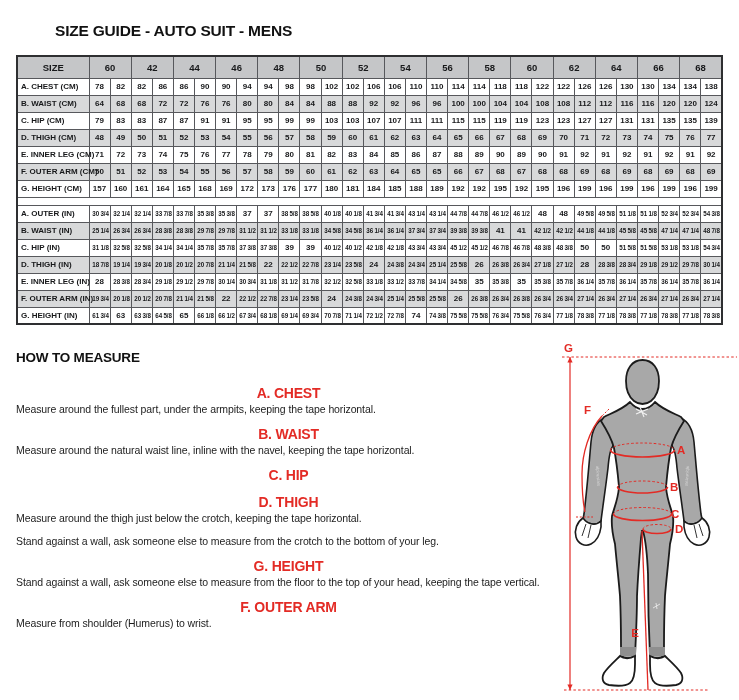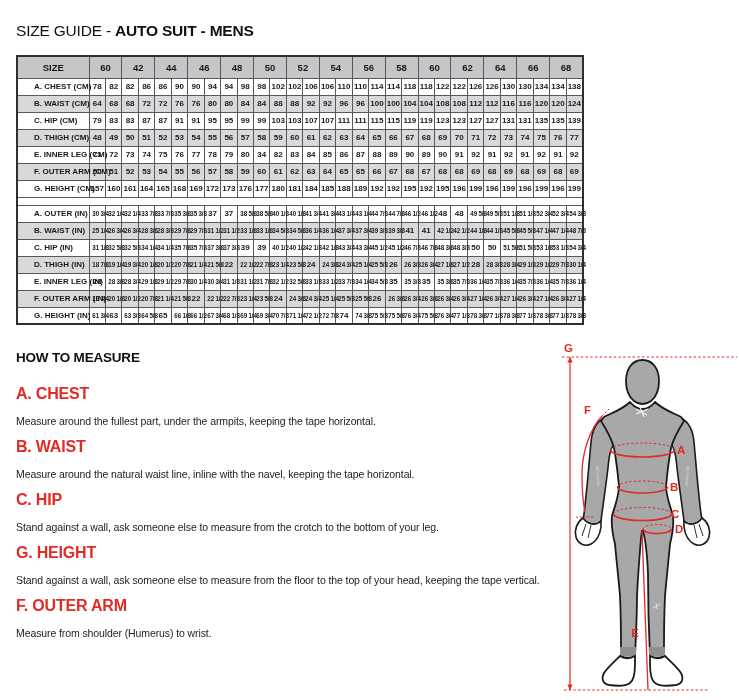--- a/index.html
+++ b/index.html
@@ -2,42 +2,42 @@
 <html><head>
 <meta charset="utf-8">
 <style>
   * { margin:0; padding:0; box-sizing:border-box; }
   html,body { background:#fff; }
   body { width:739px; height:700px; font-family:"Liberation Sans", sans-serif; position:relative; overflow:hidden; }
   .page { position:absolute; inset:0; background:#fff; }
 
   
   .title { position:absolute; left:16px; top:22px; font-size:15.5px; color:#111; letter-spacing:-0.2px; white-space:nowrap; }
-  .title .prefix { font-weight:400; }
+  .title .prefix { font-weight:700;margin-left:39px; }
   .title .bold { font-weight:700; }
 
   
-  table.size-table { position:absolute; left:16px; top:55px; width:568px; border-collapse:collapse; table-layout:fixed; border:2px solid #2e2f31; }
+  table.size-table { position:absolute; left:16px; top:55px; width:707px; border-collapse:collapse; table-layout:fixed; border:2px solid #2e2f31; }
   .size-table th, .size-table td { border:1px solid #57585c; text-align:center; vertical-align:middle; color:#17181a; }
   .size-table thead th { background:#c5c6c8; height:22px; font-size:9.5px; font-weight:700; }
   .size-table th.lblh { width:72px; }
   .size-table tbody.sec td { height:17px; font-size:8px; font-weight:700; padding:0; white-space:nowrap; overflow:visible; }
-  .size-table tbody.sec td.lbl { text-align:left; padding-left:16px; }
+  .size-table tbody.sec td.lbl { text-align:left; padding-left:3px; }
   .size-table tbody.sec tr:nth-child(even) { background:#d8d9da; }
   .size-table tbody.sec tr:nth-child(odd) { background:#ffffff; }
   .size-table tr.gap-row td { height:8px; background:#fff; border-left:none; border-right:none; }
   .size-table td span.val { display:inline-block; }
   .size-table td span.cond { transform:scaleX(0.78); transform-origin:50% 50%; letter-spacing:-0.2px; }
 
   
   .measure { position:absolute; left:16px; top:350px; width:545px; }
   .measure h2 { font-size:13.5px; font-weight:700; color:#111; letter-spacing:-0.2px; margin-bottom:20px; }
   .m-item { margin-top:11px; }
-  .m-label { color:#e32b25; font-weight:700; font-size:16px; letter-spacing:-0.2px; }
-  .m-text { color:#1c1c1c; font-size:10.5px; margin-top:12px; letter-spacing:-0.1px; }
+  .m-label { color:#e32b25; font-weight:700; font-size:14px; letter-spacing:-0.2px;text-align:center; }
+  .m-text { color:#1c1c1c; font-size:10.5px; margin-top:2px; letter-spacing:-0.1px; }
 
   
   .diagram { position:absolute; left:556px; top:338px; width:183px; height:362px; }
   .diagram svg { display:block; width:183px; height:362px; }
 </style>
 </head>
 <body>
 
 <div class="page">
 
@@ -202,21 +202,21 @@
           <td><span class="val">71</span></td>
           <td><span class="val">72</span></td>
           <td><span class="val">73</span></td>
           <td><span class="val">74</span></td>
           <td><span class="val">75</span></td>
           <td><span class="val">76</span></td>
           <td><span class="val">77</span></td>
           <td><span class="val">78</span></td>
           <td><span class="val">79</span></td>
           <td><span class="val">80</span></td>
-          <td><span class="val">34</span></td>
+          <td><span class="val">81</span></td>
           <td><span class="val">82</span></td>
           <td><span class="val">83</span></td>
           <td><span class="val">84</span></td>
           <td><span class="val">85</span></td>
           <td><span class="val">86</span></td>
           <td><span class="val">87</span></td>
           <td><span class="val">88</span></td>
           <td><span class="val">89</span></td>
           <td><span class="val">90</span></td>
           <td><span class="val">89</span></td>
@@ -544,20 +544,24 @@
       <p class="m-text">Measure around the fullest part, under the armpits, keeping the tape horizontal.</p>
     </div>
     <div class="m-item">
       <div class="m-label">B. WAIST</div>
       <p class="m-text">Measure around the natural waist line, inline with the navel, keeping the tape horizontal.</p>
     </div>
     <div class="m-item">
       <div class="m-label">C. HIP</div>
     </div>
     <div class="m-item">
+      <div class="m-label">D. THIGH</div>
+      <p class="m-text">Measure around the thigh just below the crotch, keeping the tape horizontal.</p>
+    </div>
+    <div class="m-item">
       <p class="m-text">Stand against a wall, ask someone else to measure from the crotch to the bottom of your leg.</p>
     </div>
     <div class="m-item">
       <div class="m-label">G. HEIGHT</div>
       <p class="m-text">Stand against a wall, ask someone else to measure from the floor to the top of your head, keeping the tape vertical.</p>
     </div>
     <div class="m-item">
       <div class="m-label">F. OUTER ARM</div>
       <p class="m-text">Measure from shoulder (Humerus) to wrist.</p>
     </div>

